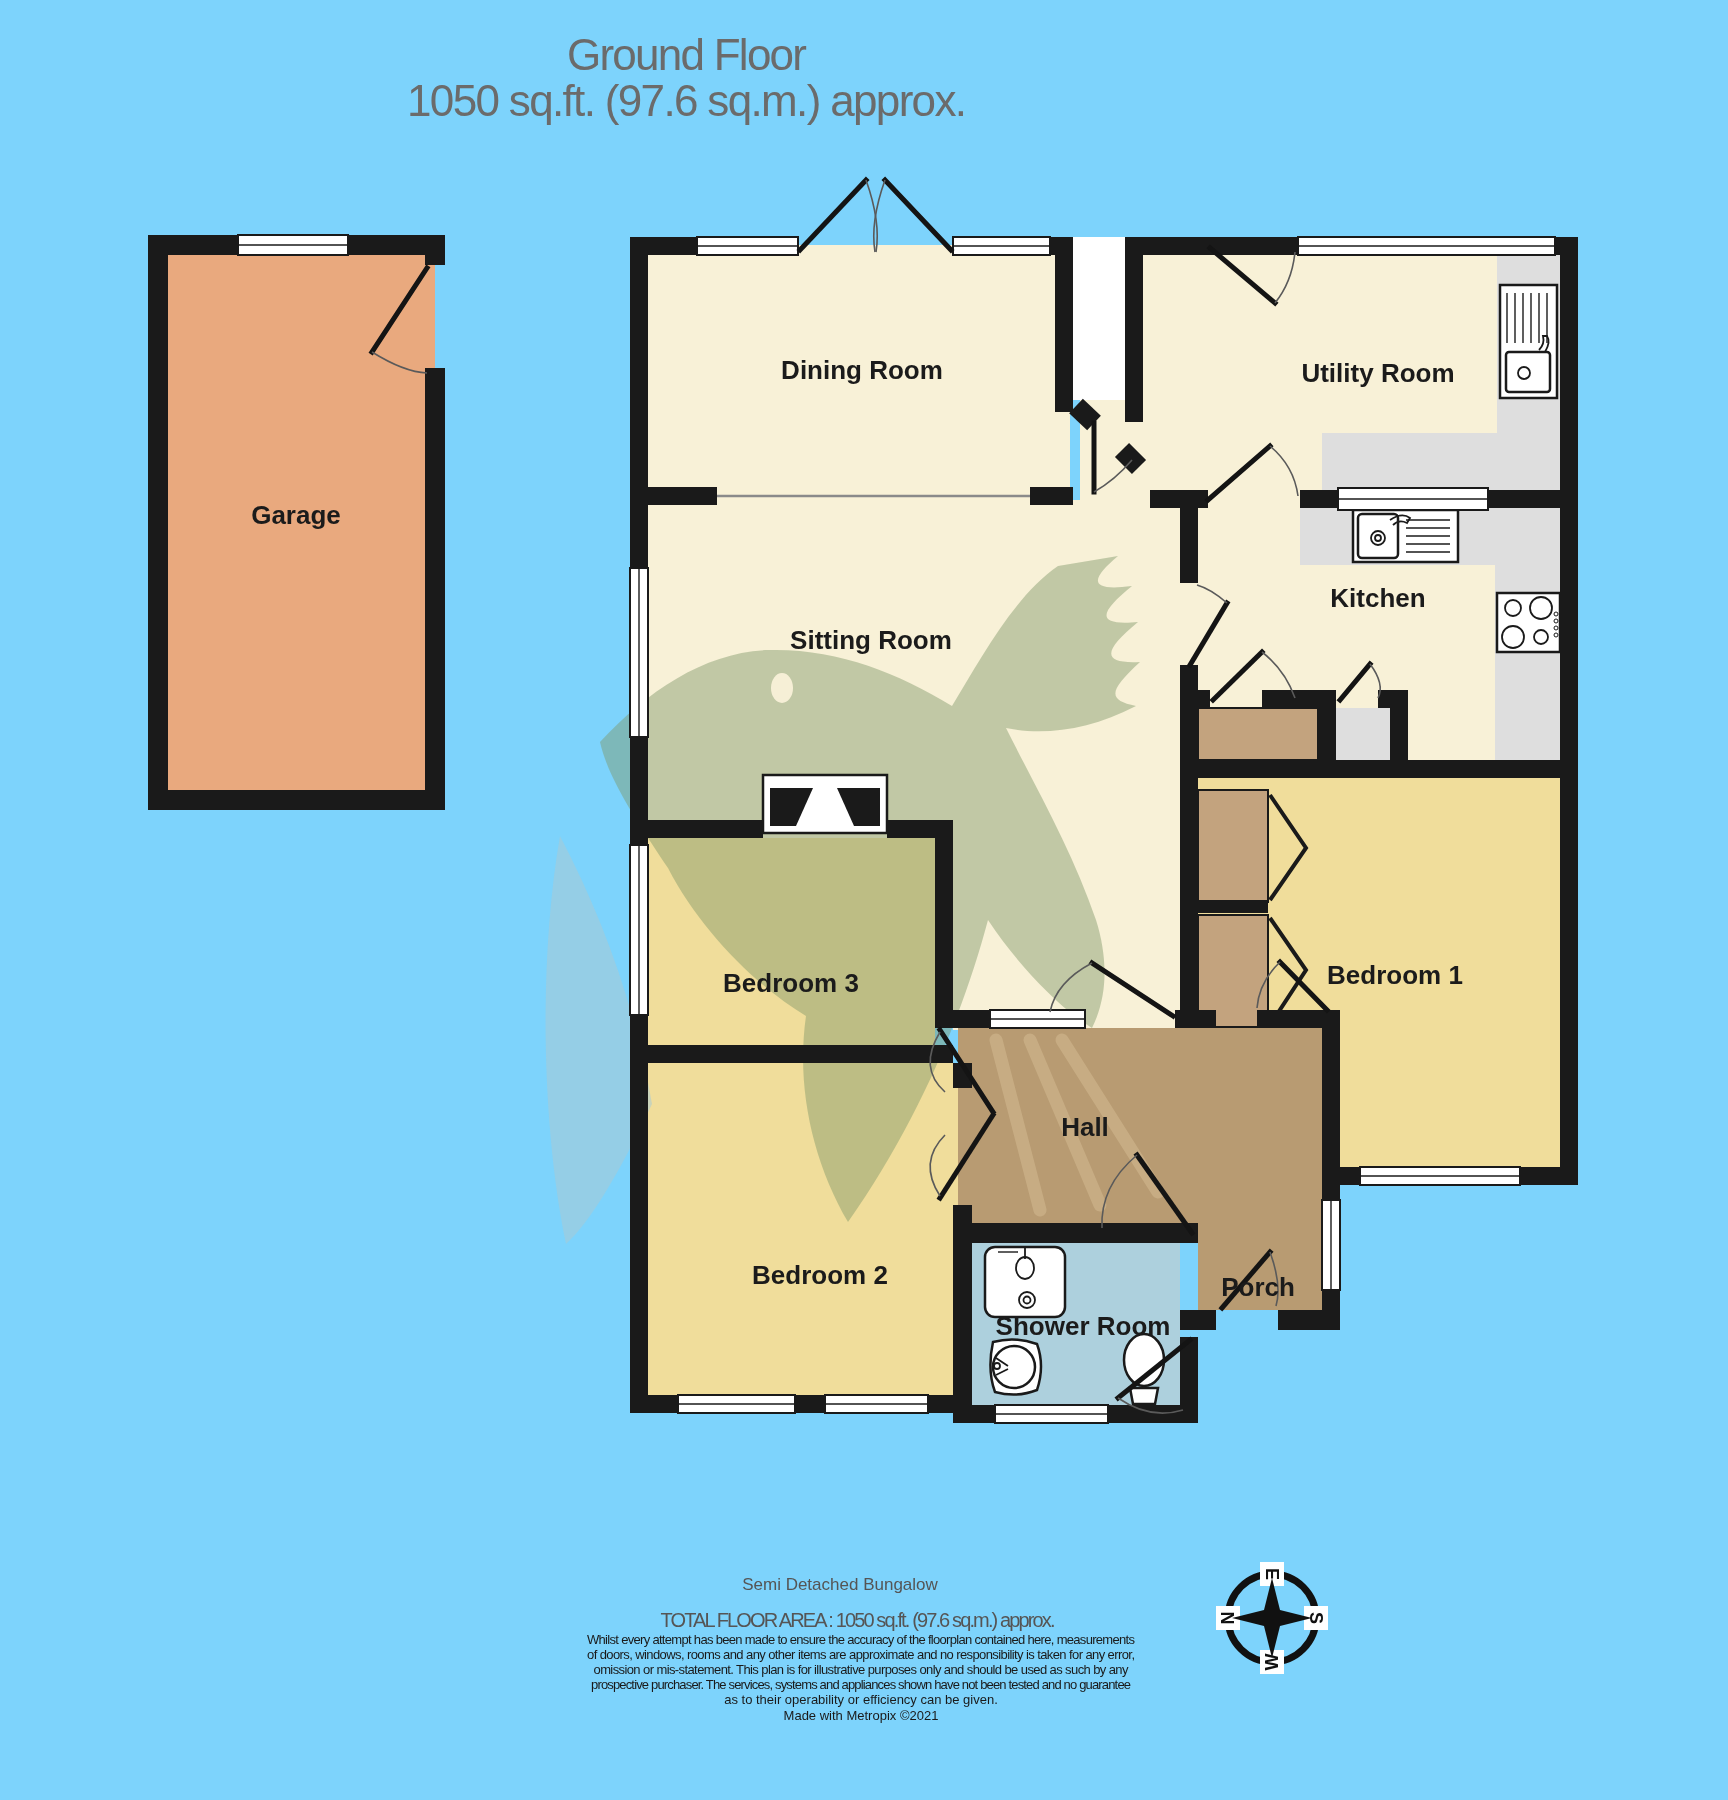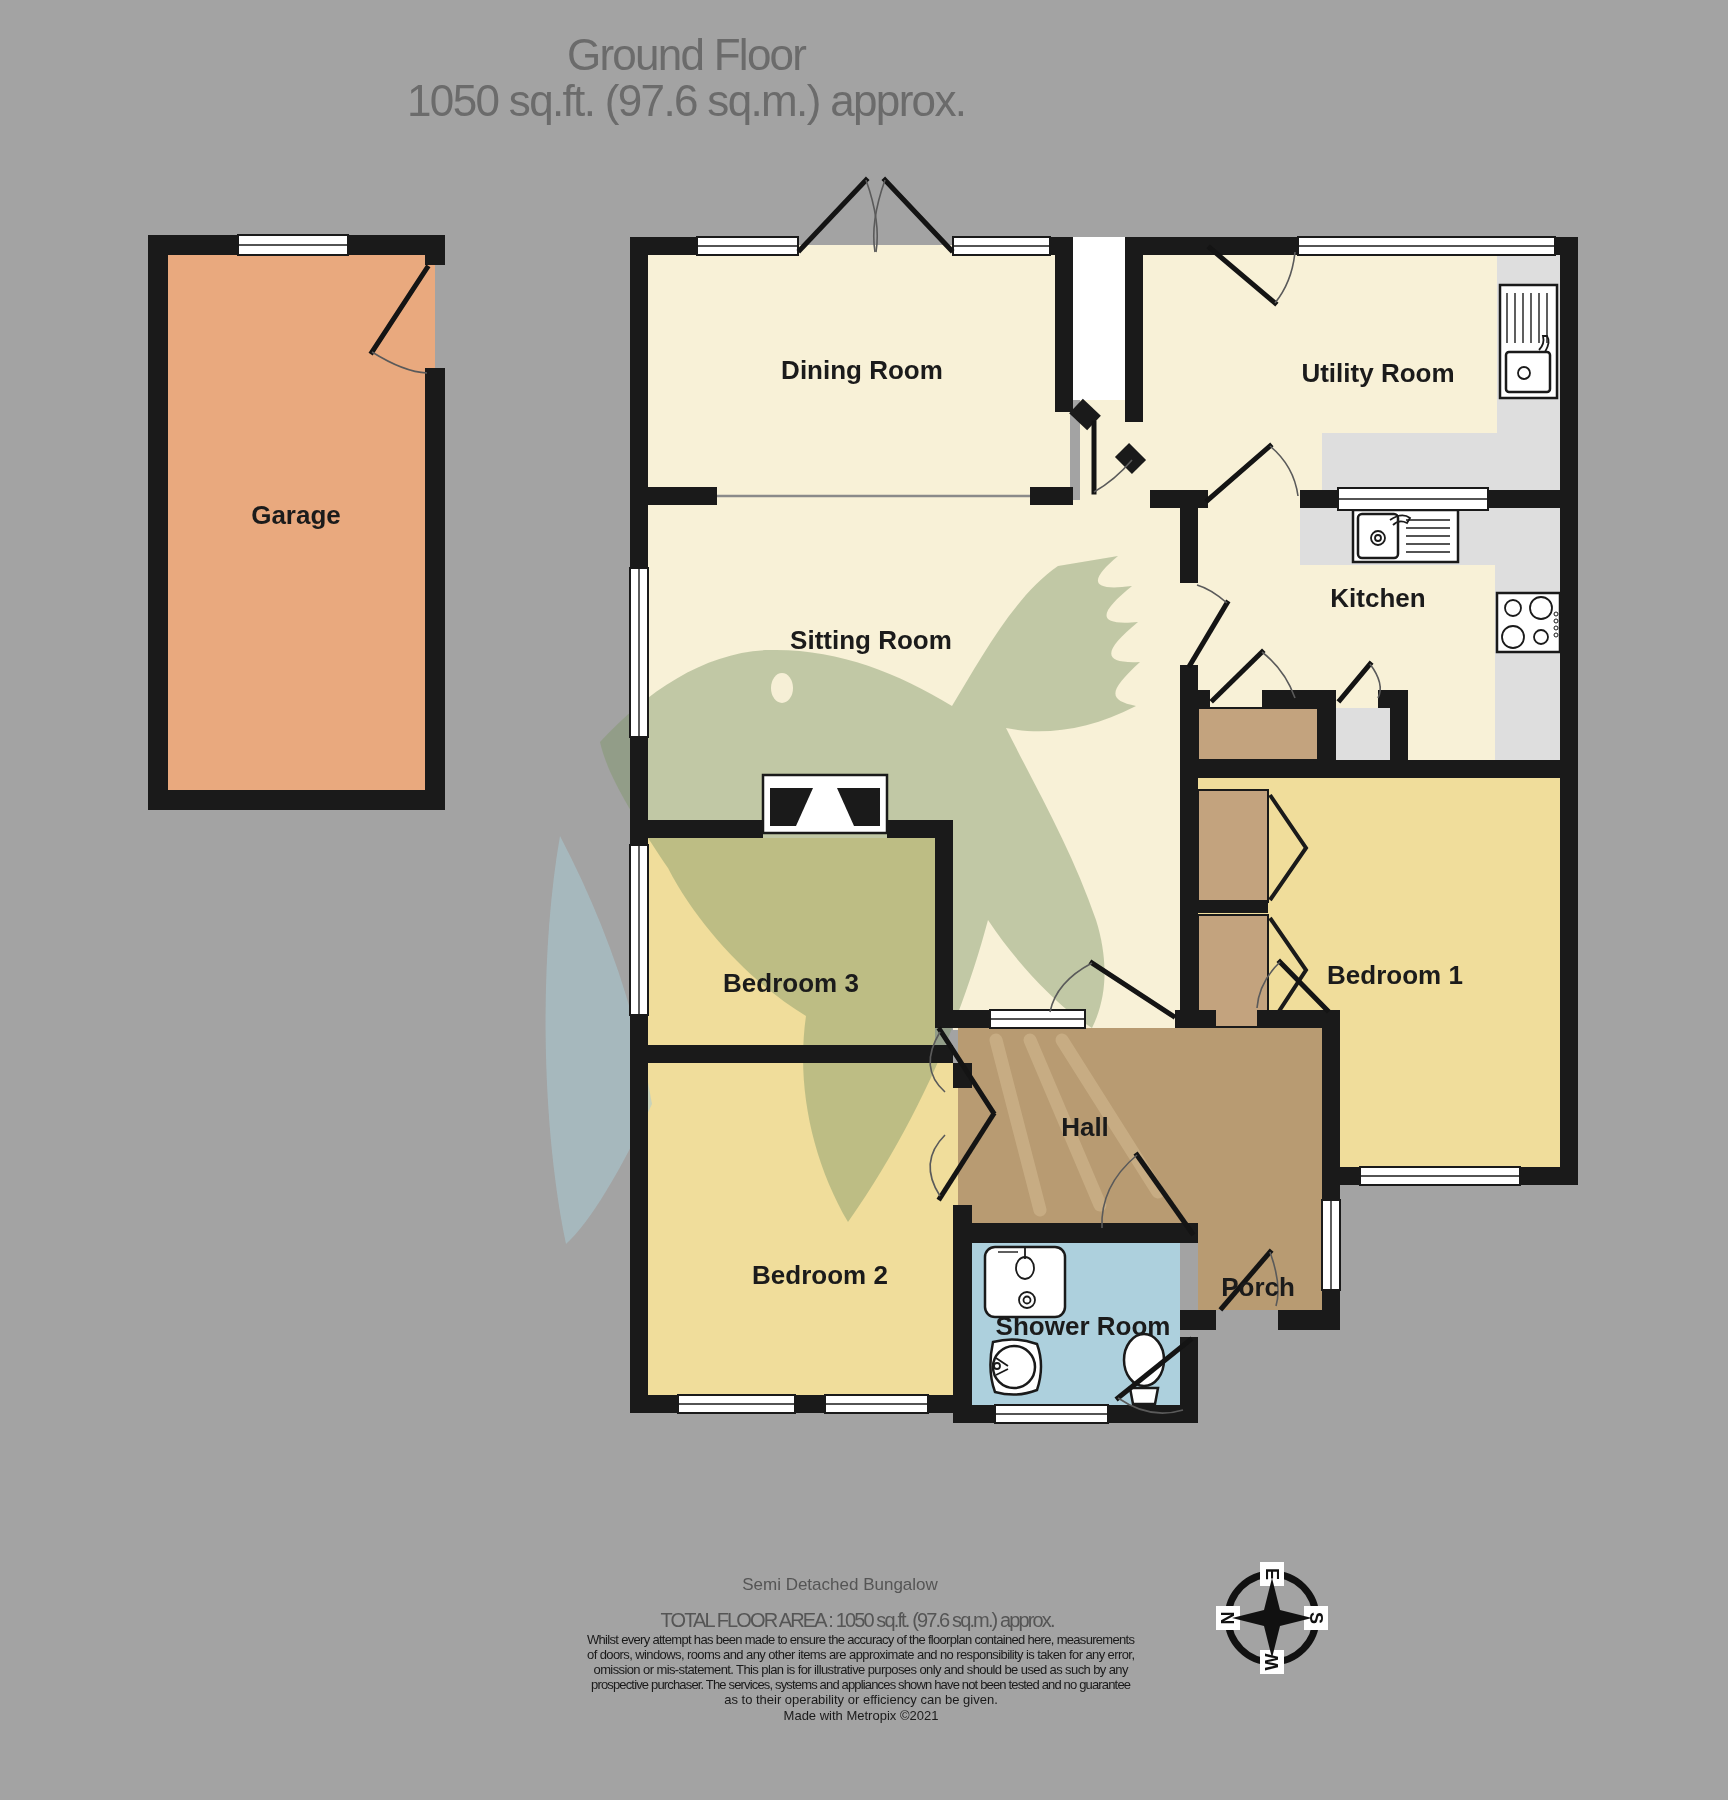--- a/index.html
+++ b/index.html
@@ -1,16 +1,16 @@
 <!DOCTYPE html>
 <html><head>
 <meta charset="utf-8">
 <style>
   html,body{margin:0;padding:0;background:#fff;}
-  .page{position:relative;width:1728px;height:1800px;background:#a3a3a3;overflow:hidden;
+  .page{position:relative;width:1728px;height:1800px;background:#7dd3fc;overflow:hidden;
         font-family:"Liberation Sans", sans-serif;}
   svg{position:absolute;left:0;top:0;}
   text{font-family:"Liberation Sans", sans-serif;}
   .room-label{font-weight:bold;font-size:26px;fill:#1b1b1b;}
   .title-txt{fill:#6b6b6b;font-size:44px;}
   .foot-gray{fill:#555555;}
   .foot-small{fill:#1a1a1a;font-size:13px;}
   .wall{fill:#1a1a1a;}
   .win{fill:#ffffff;stroke:#1a1a1a;stroke-width:2;}
   .winline{stroke:#1a1a1a;stroke-width:1.4;}

